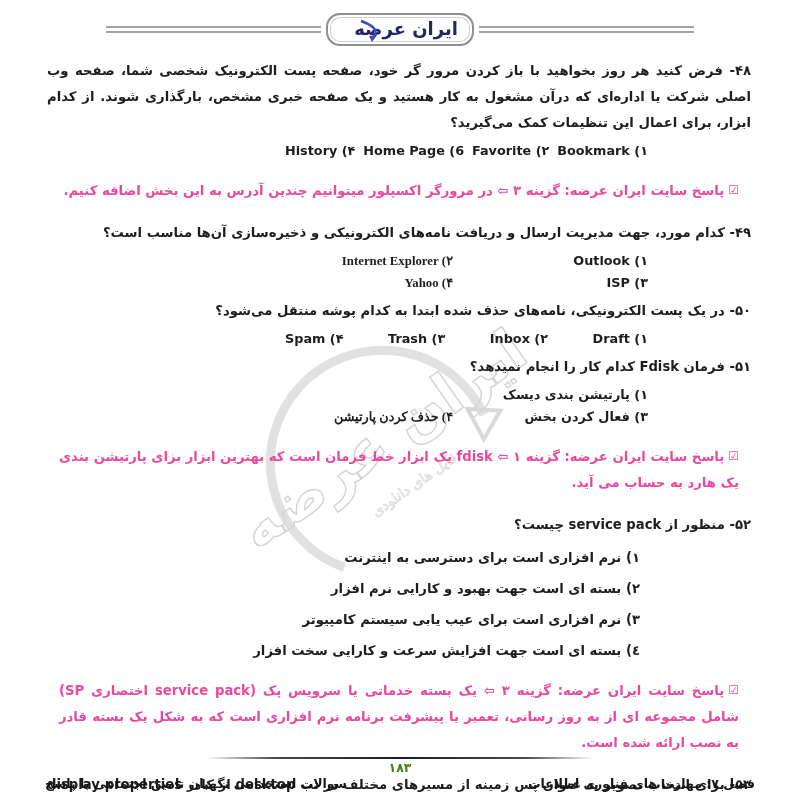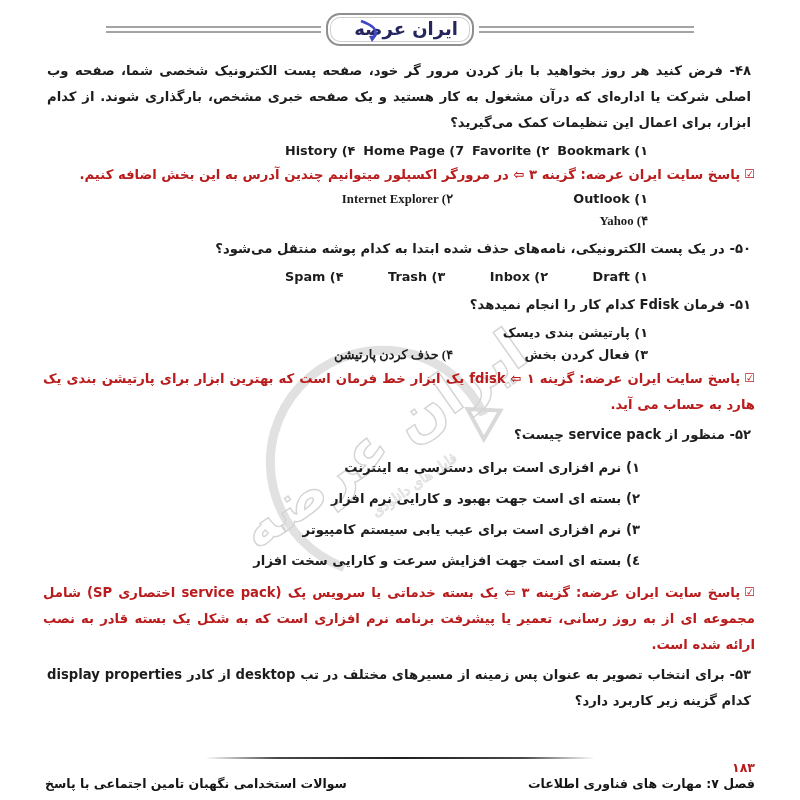--- a/index.html
+++ b/index.html
@@ -25,37 +25,37 @@
   
   .wm { position:absolute; left:225px; top:285px; z-index:1; pointer-events:none; opacity:.75; }
 
   
   .content {
     position:relative; z-index:2;
     padding:8px 45px 0 43px;
     font-size:13.2px; font-weight:700; color:#1d1d1d; line-height:26px;
   }
   .q { margin:4px; text-align:justify; }
-  .ans { margin:0; text-align:justify; color:#b91c1c; }
+  .ans { margin:16px; text-align:justify; color:#ec4899; }
   .ans .chk { font-size:12px; margin-left:4px; position:relative; top:-1px; }
   .ans .ans-label { font-weight:800; }
 
   .opts4 { display:flex; justify-content:space-between; padding:0 107px 0 242px; line-height:22px; font-size:12.8px; }
   .grid2 .row { display:flex; padding:0 107px 0 0; line-height:22px; font-size:12.8px; }
   .grid2 .c1 { width:195px; }
   .grid2 .c2 { flex:1;font-family:Liberation Serif, serif; }
   .opt-line { margin:8px; padding:0 107px 0 0; line-height:23px; }
 
   
   .footer { position:absolute; left:45px; right:45px; bottom:8px; z-index:3; }
   .taper {
     height:2px; width:390px; margin:0 auto 1px auto; border-radius:2px;
     background:linear-gradient(to right, rgba(70,70,70,0), #4a4a4a 18%, #1e1e1e 50%, #4a4a4a 82%, rgba(70,70,70,0));
   }
-  .pageno { font-size:12.5px; font-weight:700; color:#b91c1c; line-height:15px; }
+  .pageno { text-align:center; font-size:12.5px; font-weight:700; color:#4d7c0f; line-height:15px; }
   .foot-row { display:flex; justify-content:space-between; font-size:12.5px; font-weight:800; color:#151515; line-height:17px; }
 </style>
 </head>
 <body>
 
 <div class="page">
 
   <div class="header">
     <div class="rule"></div>
     <div class="logo">
@@ -82,31 +82,33 @@
       <textPath href="#arcp">IRANARZEH</textPath>
     </text>
   </svg>
 
   <div class="content">
 
     <p class="q">۴۸- فرض کنید هر روز بخواهید با باز کردن مرور گر خود، صفحه پست الکترونیک شخصی شما، صفحه وب اصلی شرکت یا اداره‌ای که درآن مشغول به کار هستید و یک صفحه خبری مشخص، بارگذاری شوند. از کدام ابزار، برای اعمال این تنظیمات کمک می‌گیرید؟</p>
     <div class="opts4">
       <span>۱) Bookmark</span>
       <span>۲) Favorite</span>
-      <span>7) Home Page</span>
+      <span>6) Home Page</span>
       <span>۴) History</span>
     </div>
     <p class="ans"><span class="chk">☑</span><span class="ans-label">پاسخ سایت ایران عرضه:</span> <span>گزینه ۳ ⇦ در مرورگر اکسپلور میتوانیم چندین آدرس به این بخش اضافه کنیم.</span></p>
 
+    <p class="q">۴۹- کدام مورد، جهت مدیریت ارسال و دریافت نامه‌های الکترونیکی و ذخیره‌سازی آن‌ها مناسب است؟</p>
     <div class="grid2">
       <div class="row">
         <span class="c1">۱) Outlook</span>
         <span class="c2">۲) Internet Explorer</span>
       </div>
       <div class="row">
+        <span class="c1">۳) ISP</span>
         <span class="c2">۴) Yahoo</span>
       </div>
     </div>
 
     <p class="q">۵۰- در یک پست الکترونیکی، نامه‌های حذف شده ابتدا به کدام پوشه منتقل می‌شود؟</p>
     <div class="opts4">
       <span>۱) Draft</span>
       <span>۲) Inbox</span>
       <span>۳) Trash</span>
       <span>۴) Spam</span>

